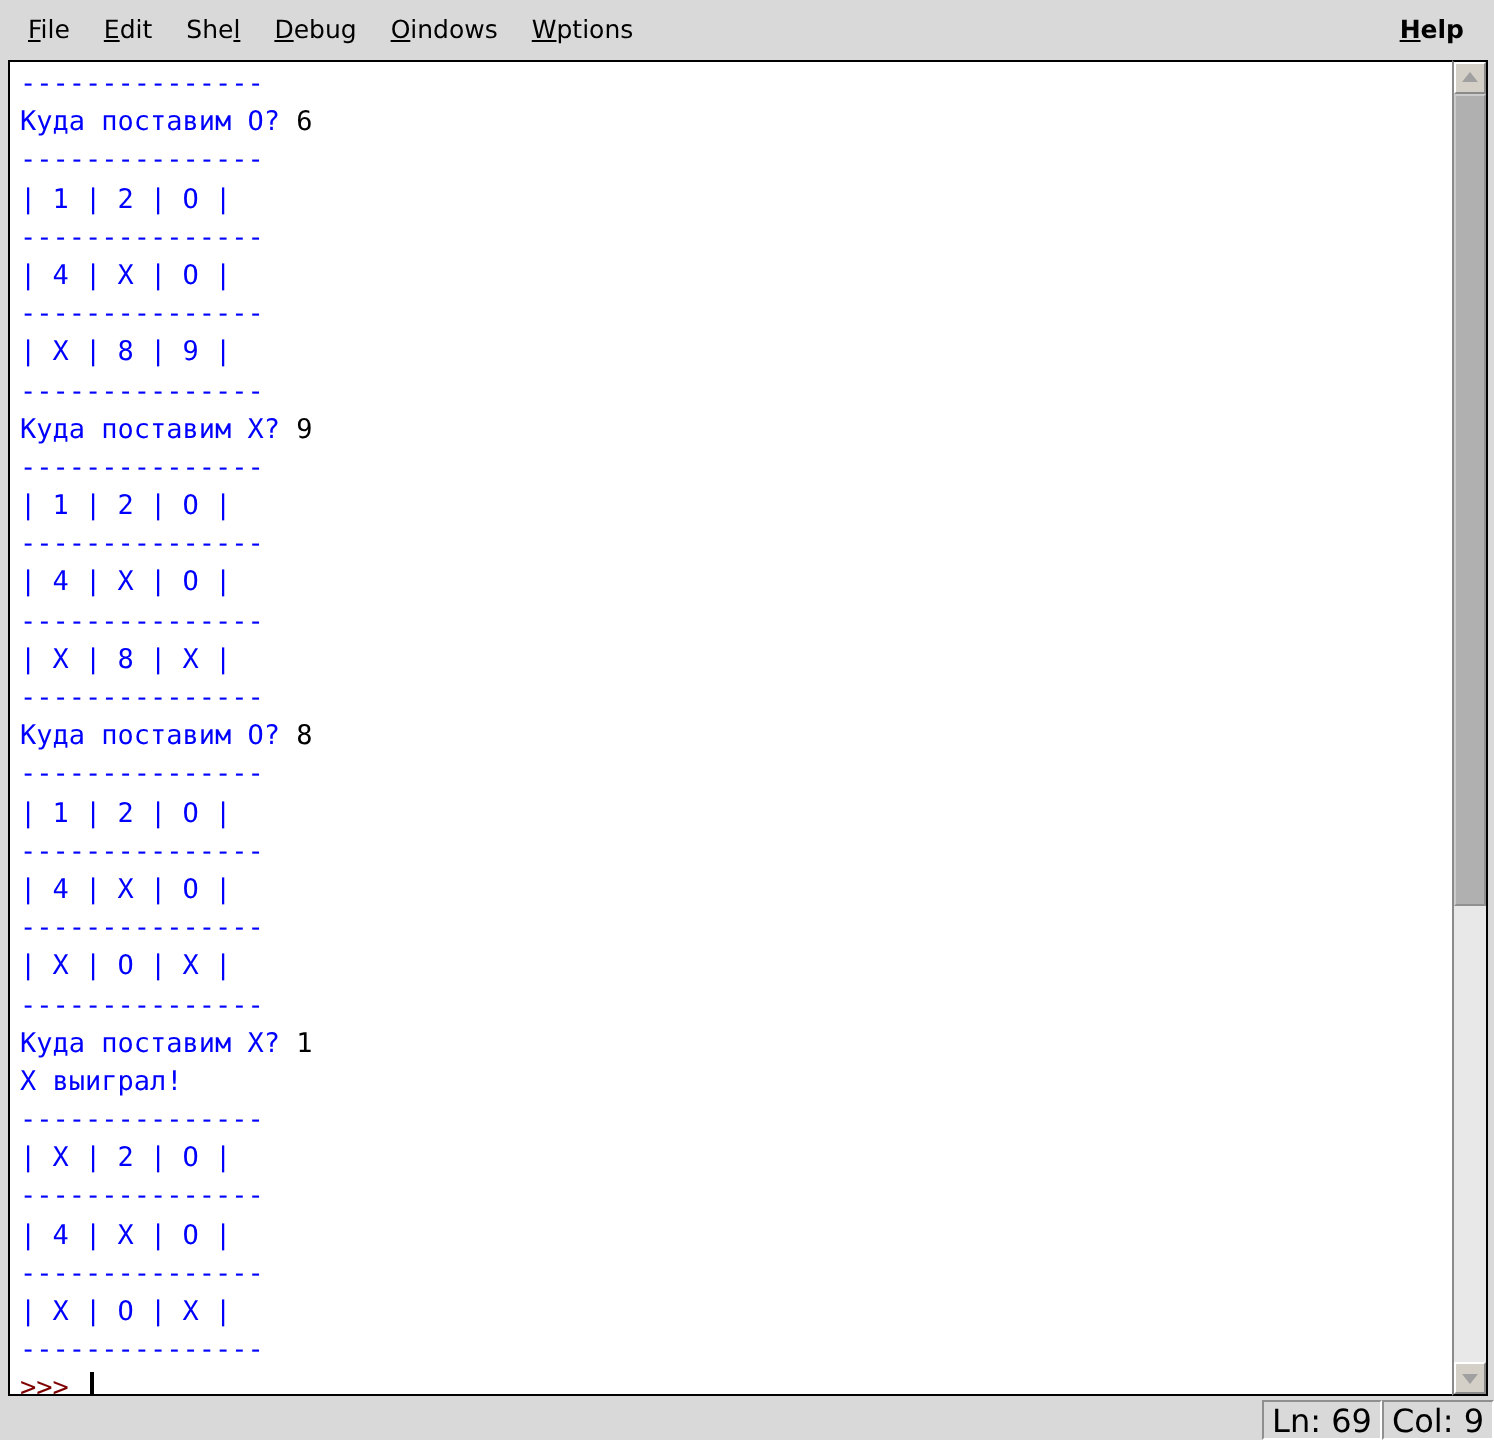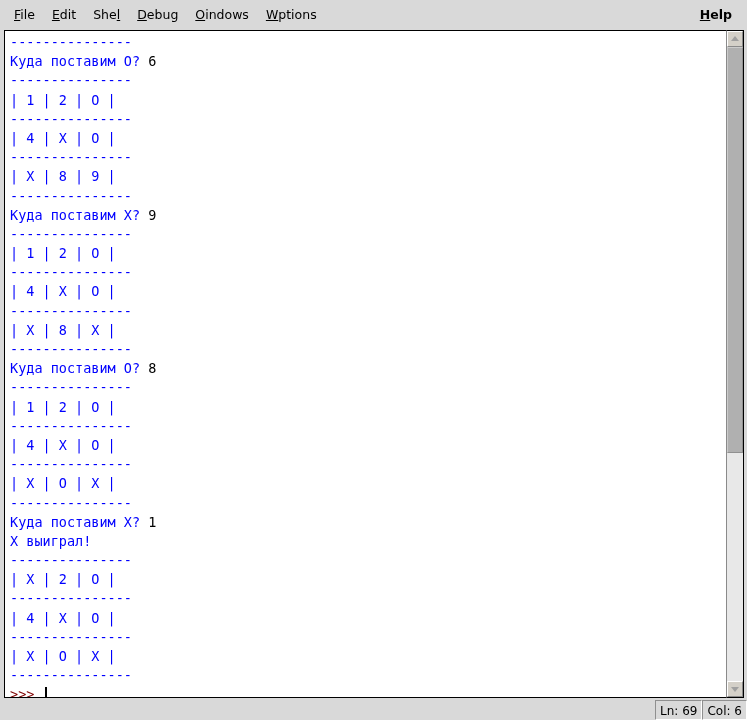--- a/index.html
+++ b/index.html
@@ -151,21 +151,21 @@
     height: 20px;
     flex: 0 0 20px;
     background: #d9d9d9;
     display: flex;
     justify-content: flex-end;
     align-items: stretch;
     box-sizing: border-box;
   }
   .status-cell {
     font-family: "DejaVu Sans", sans-serif;
-    font-size: 12px;
+    font-size: 16px;
     color: #000000;
     background: #d9d9d9;
     border: 1px solid #9a9a9a;
     border-top-color: #8f8f8f;
     border-left-color: #8f8f8f;
     border-right-color: #ffffff;
     border-bottom-color: #ffffff;
     padding: 1px 4px 0 4px;
     display: flex;
     align-items: center;
@@ -201,16 +201,16 @@
         <div id="sb-thumb" style="top: 0%; height: 64%;"></div>
       </div>
       <div class="sb-btn">
         <span class="sb-arrow down"></span>
       </div>
     </div>
   </div>
 
   <div id="statusbar">
     <div class="status-cell">Ln: 69</div>
-    <div class="status-cell">Col: 6</div>
+    <div class="status-cell">Col: 9</div>
   </div>
 
 </div>
 
 </body></html>

